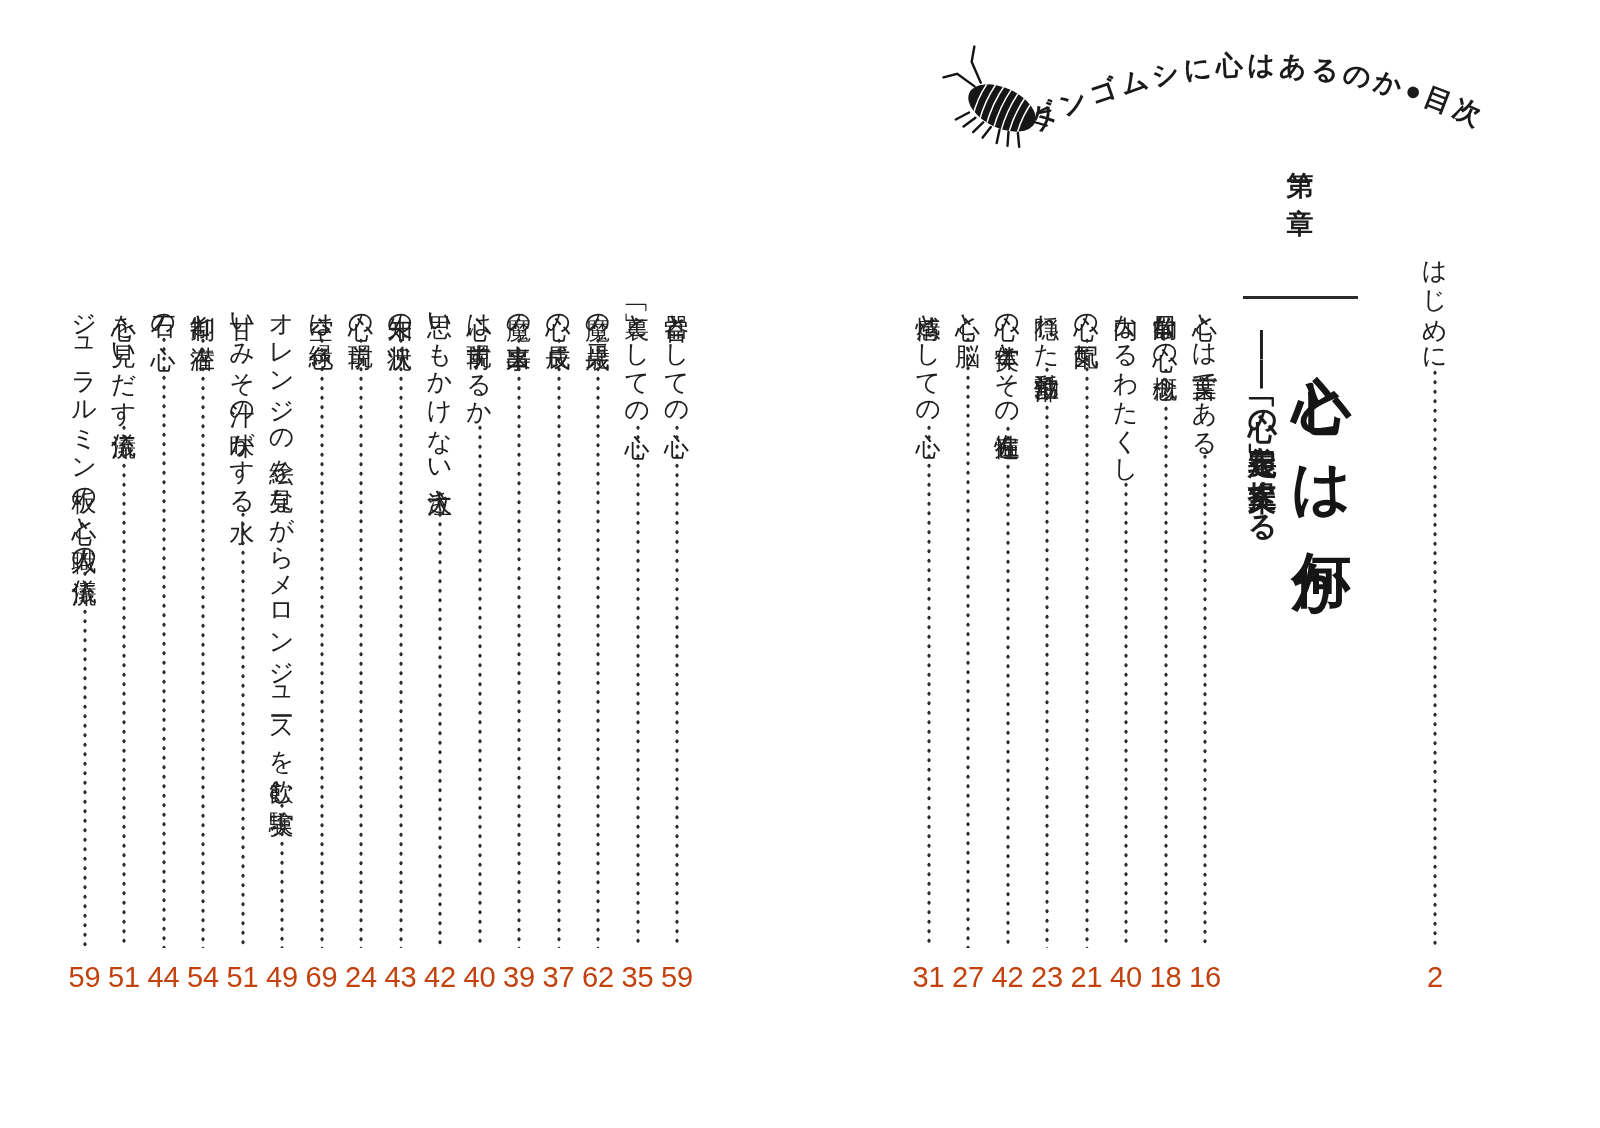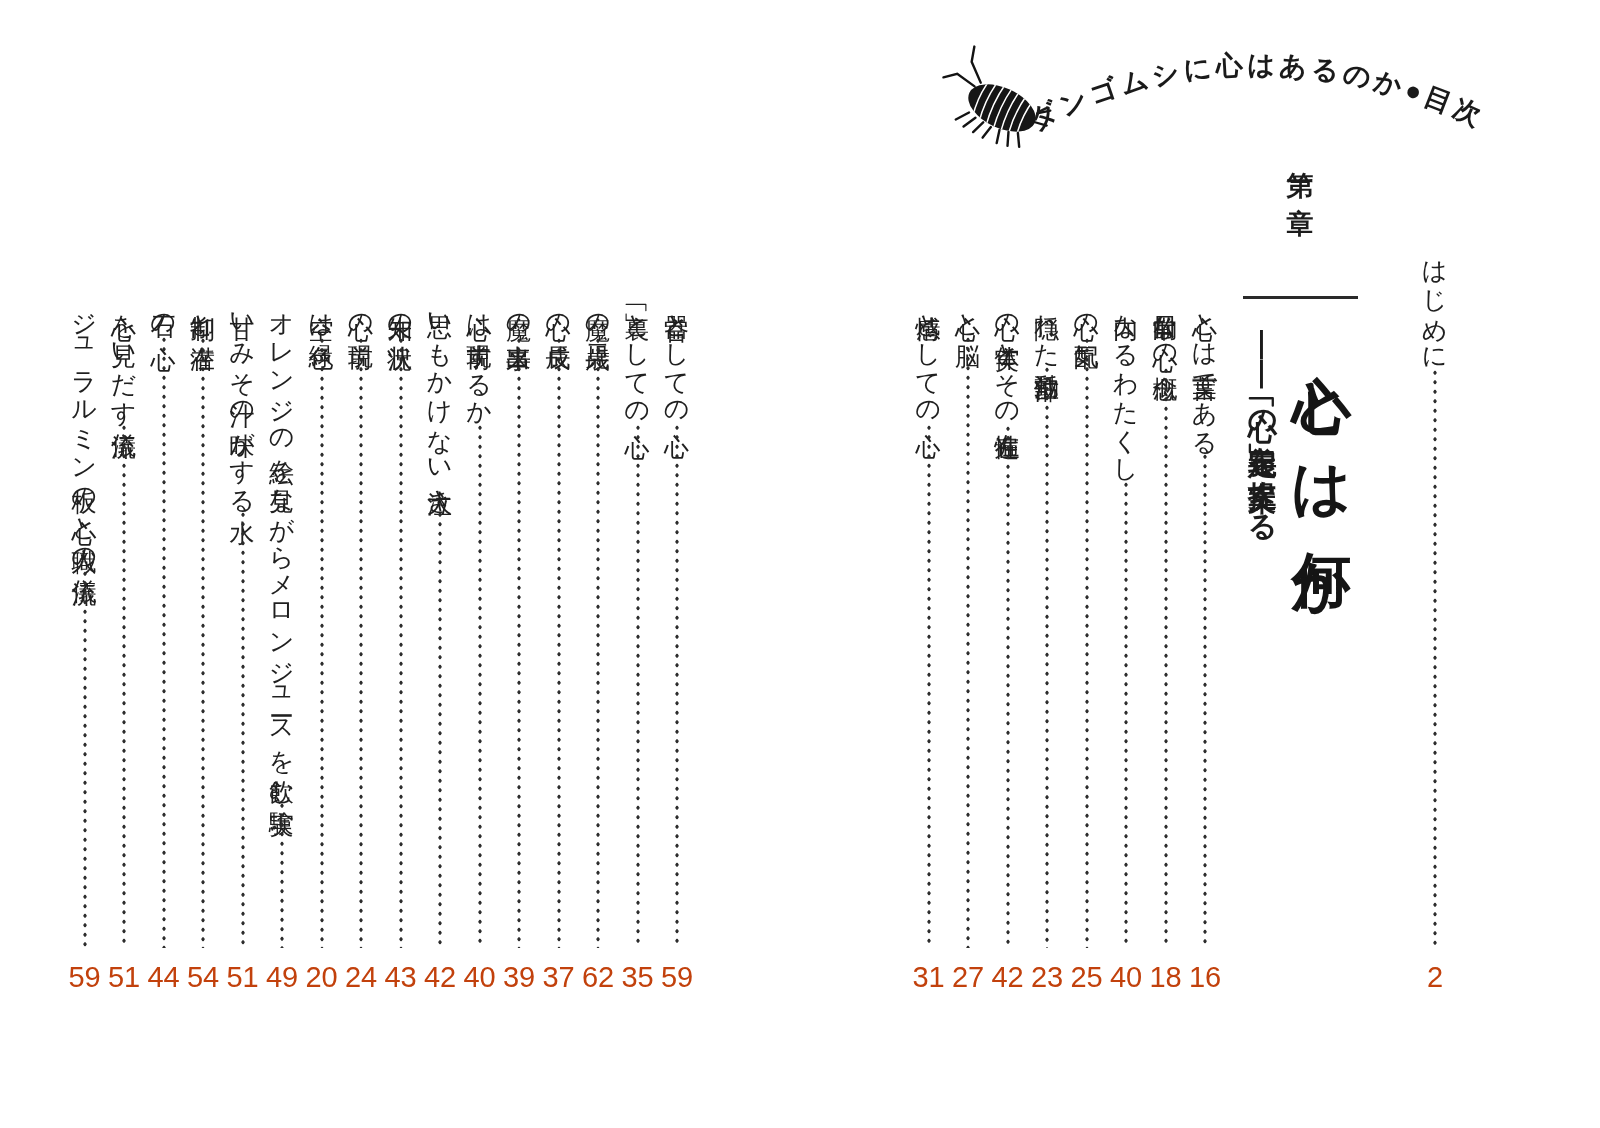--- a/index.html
+++ b/index.html
@@ -101,21 +101,21 @@
         <span class="pg">18</span>
       </div>
     <div class="entry">
         <span class="t">内なるわたくし</span>
         <span class="dots"></span>
         <span class="pg">40</span>
       </div>
     <div class="entry">
         <span class="t">心の気配</span>
         <span class="dots"></span>
-        <span class="pg">25</span>
+        <span class="pg">21</span>
       </div>
     <div class="entry">
         <span class="t">隠れた活動部位</span>
         <span class="dots"></span>
         <span class="pg">23</span>
       </div>
     <div class="entry">
         <span class="t">心の実体とその遍在性</span>
         <span class="dots"></span>
         <span class="pg">42</span>
@@ -174,21 +174,21 @@
         <span class="pg">43</span>
       </div>
     <div class="entry">
         <span class="t">心の現前</span>
         <span class="dots"></span>
         <span class="pg">24</span>
       </div>
     <div class="entry">
         <span class="t">空は緑色</span>
         <span class="dots"></span>
-        <span class="pg">20</span>
+        <span class="pg">69</span>
       </div>
     <div class="entry">
         <span class="t">オレンジの絵を見ながらメロンジュースを飲む実験</span>
         <span class="dots"></span>
         <span class="pg">49</span>
       </div>
     <div class="entry">
         <span class="t">甘いみそ汁の味がする水</span>
         <span class="dots"></span>
         <span class="pg">51</span>

